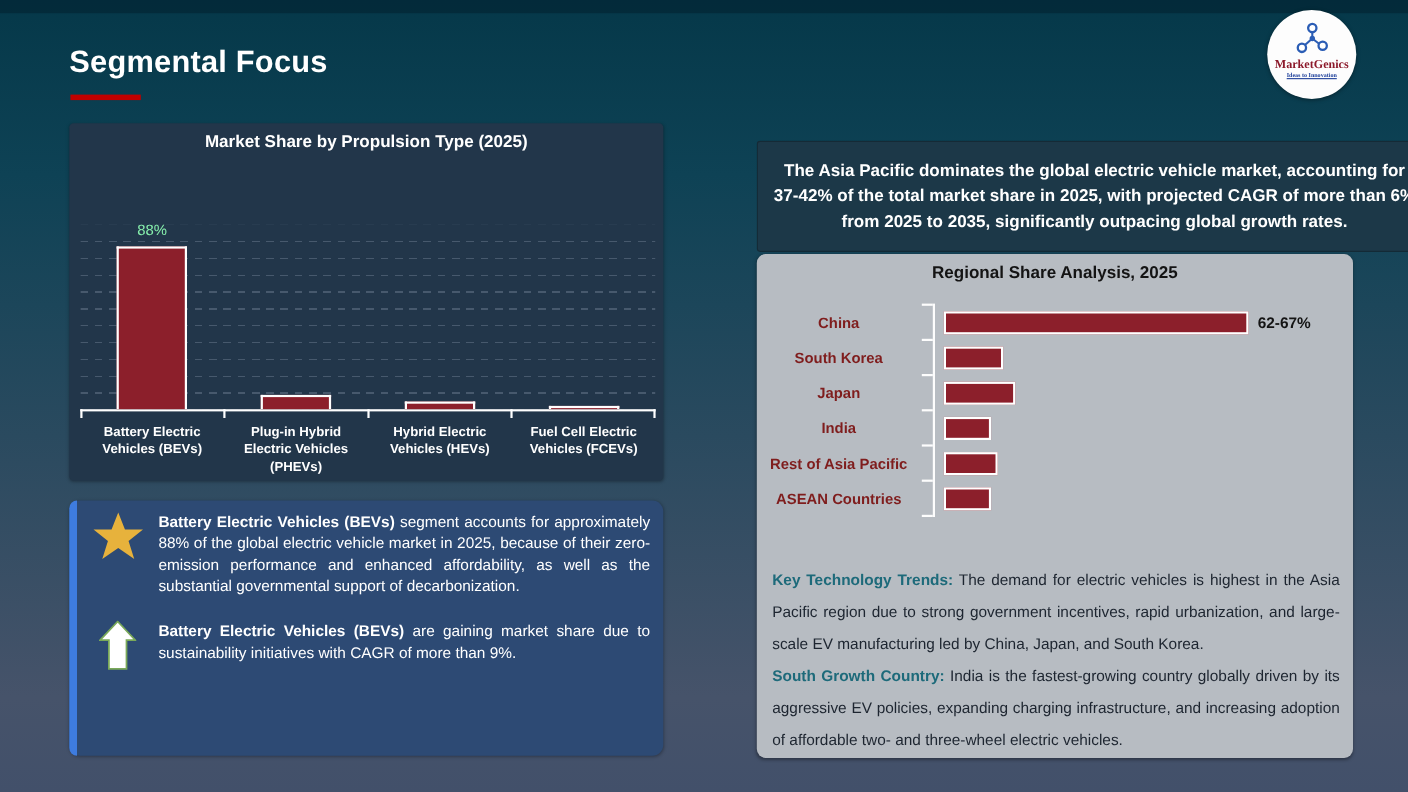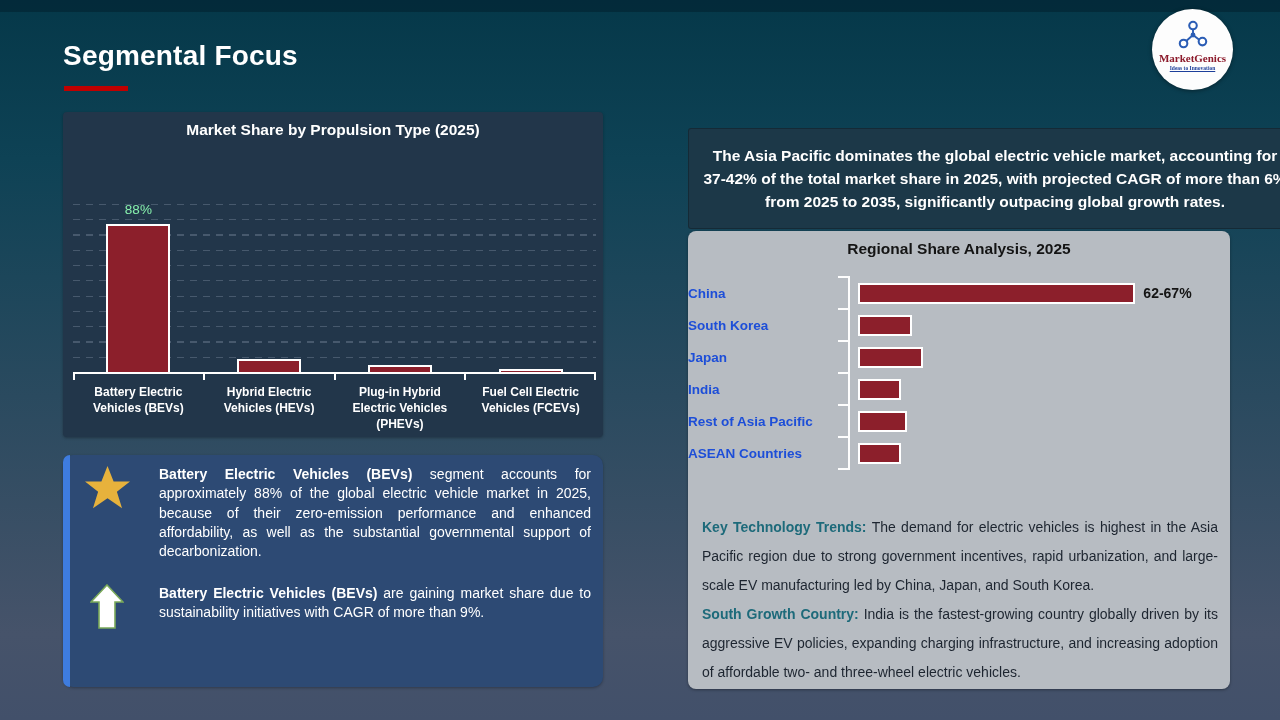--- a/index.html
+++ b/index.html
@@ -35,41 +35,41 @@
   .vticks { position:absolute; left:10px; right:7px; top:260px; height:8px; display:flex; border-right:2px solid #fff; }
   .vticks div { flex:1; border-left:2px solid #fff; }
   .cat-row { position:absolute; left:10px; right:7px; top:272px; display:flex; }
   .cat { flex:1; text-align:center; color:#fff; font-size:12px; font-weight:bold; line-height:1.35; padding:0 10px; }
 
   
   .insight-box { position:absolute; left:63px; top:455px; width:540px; height:232px;
                  background:#2d4a74; border-radius:10px; box-shadow:0 1px 3px rgba(0,0,0,.3); box-sizing:border-box;
                  padding:10px 12px 10px 20px; }
   .insight-accent { position:absolute; left:0; top:0; bottom:0; width:7px; background:#3e7cdf; border-radius:10px 0 0 10px; }
-  .insight-row { display:flex; gap:28px; align-items:flex-start; }
+  .insight-row { display:flex; gap:13px; align-items:flex-start; }
   .insight-row + .insight-row { margin-top:22px; }
   .icon-cell { width:48px; flex:none; display:flex; justify-content:center; }
   .insight-text { margin:0; color:#fff; font-size:14px; line-height:1.38; text-align:justify; }
   .insight-text .lead-bold { font-weight:bold; }
   .insight-row.r2 + .insight-row { margin-top:16px; }
 
   
   .callout { position:absolute; left:688px; top:128px; width:614px; height:101px; background:#1c3848;
              border:1px solid rgba(0,0,0,.25); border-radius:3px; box-sizing:border-box;
              display:flex; align-items:center; justify-content:flex-end; padding:0 14px; }
   .callout p { margin:0; color:#fff; font-weight:bold; font-size:15.5px; line-height:1.5; text-align:center; }
 
   
   .gray-panel { position:absolute; left:688px; top:231px; width:542px; height:458px;
                 background:#b7bcc2; border-radius:8px; box-shadow:0 1px 3px rgba(0,0,0,.35); }
   .gray-panel .chart-title { color:#141414; }
   .hchart { position:absolute; left:0; right:0; top:46px; }
   .hrow { display:flex; align-items:center; height:32px; }
-  .hlabel { box-sizing:border-box; width:160px; padding-right:11px; text-align:left;
-            color:#1d4ed8; font-size:13.5px; font-weight:bold; flex:none; }
+  .hlabel { box-sizing:border-box; width:160px; padding-right:11px; text-align:center;
+            color:#7f1d1d; font-size:13.5px; font-weight:bold; flex:none; }
   .hbar { height:21px; margin-left:10px; background:var(--bar-red,#8c1f2b); border:2px solid #fff; box-sizing:border-box; flex:none; }
   .hval { margin-left:8px; color:#141414; font-size:14px; font-weight:bold; }
   .haxis { position:absolute; left:150px; top:-1px; width:10px; height:194px; border-right:2.5px solid #fdfdfd; }
   .haxis i { position:absolute; left:0; width:10px; height:2px; background:#fdfdfd; }
   .notes { position:absolute; left:14px; right:12px; top:282px; }
   .notes p { margin:0; color:#1d2530; font-size:14px; line-height:29px; text-align:justify; }
   .notes .lead { color:#1d6a7a; font-weight:bold; }
 </style>
 </head>
 <body>
@@ -115,22 +115,22 @@
       </div>
     </div>
     <div class="vticks">
         <div></div>
         <div></div>
         <div></div>
         <div></div>
       </div>
     <div class="cat-row">
       <div class="cat">Battery Electric Vehicles (BEVs)</div>
+      <div class="cat">Plug-in Hybrid Electric Vehicles (PHEVs)</div>
       <div class="cat">Hybrid Electric Vehicles (HEVs)</div>
-      <div class="cat">Plug-in Hybrid Electric Vehicles (PHEVs)</div>
       <div class="cat">Fuel Cell Electric Vehicles (FCEVs)</div>
     </div>
   </section>
 
   <section class="insight-box">
     <div class="insight-accent"></div>
     <div class="insight-row">
       <div class="icon-cell">
         <svg width="47" height="45" viewBox="0 0 50 48">
           <polygon points="25,1 31.5,17.5 49,17.5 35,28.5 40.5,46 25,35.5 9.5,46 15,28.5 1,17.5 18.5,17.5" fill="#e7b23c"></polygon>

